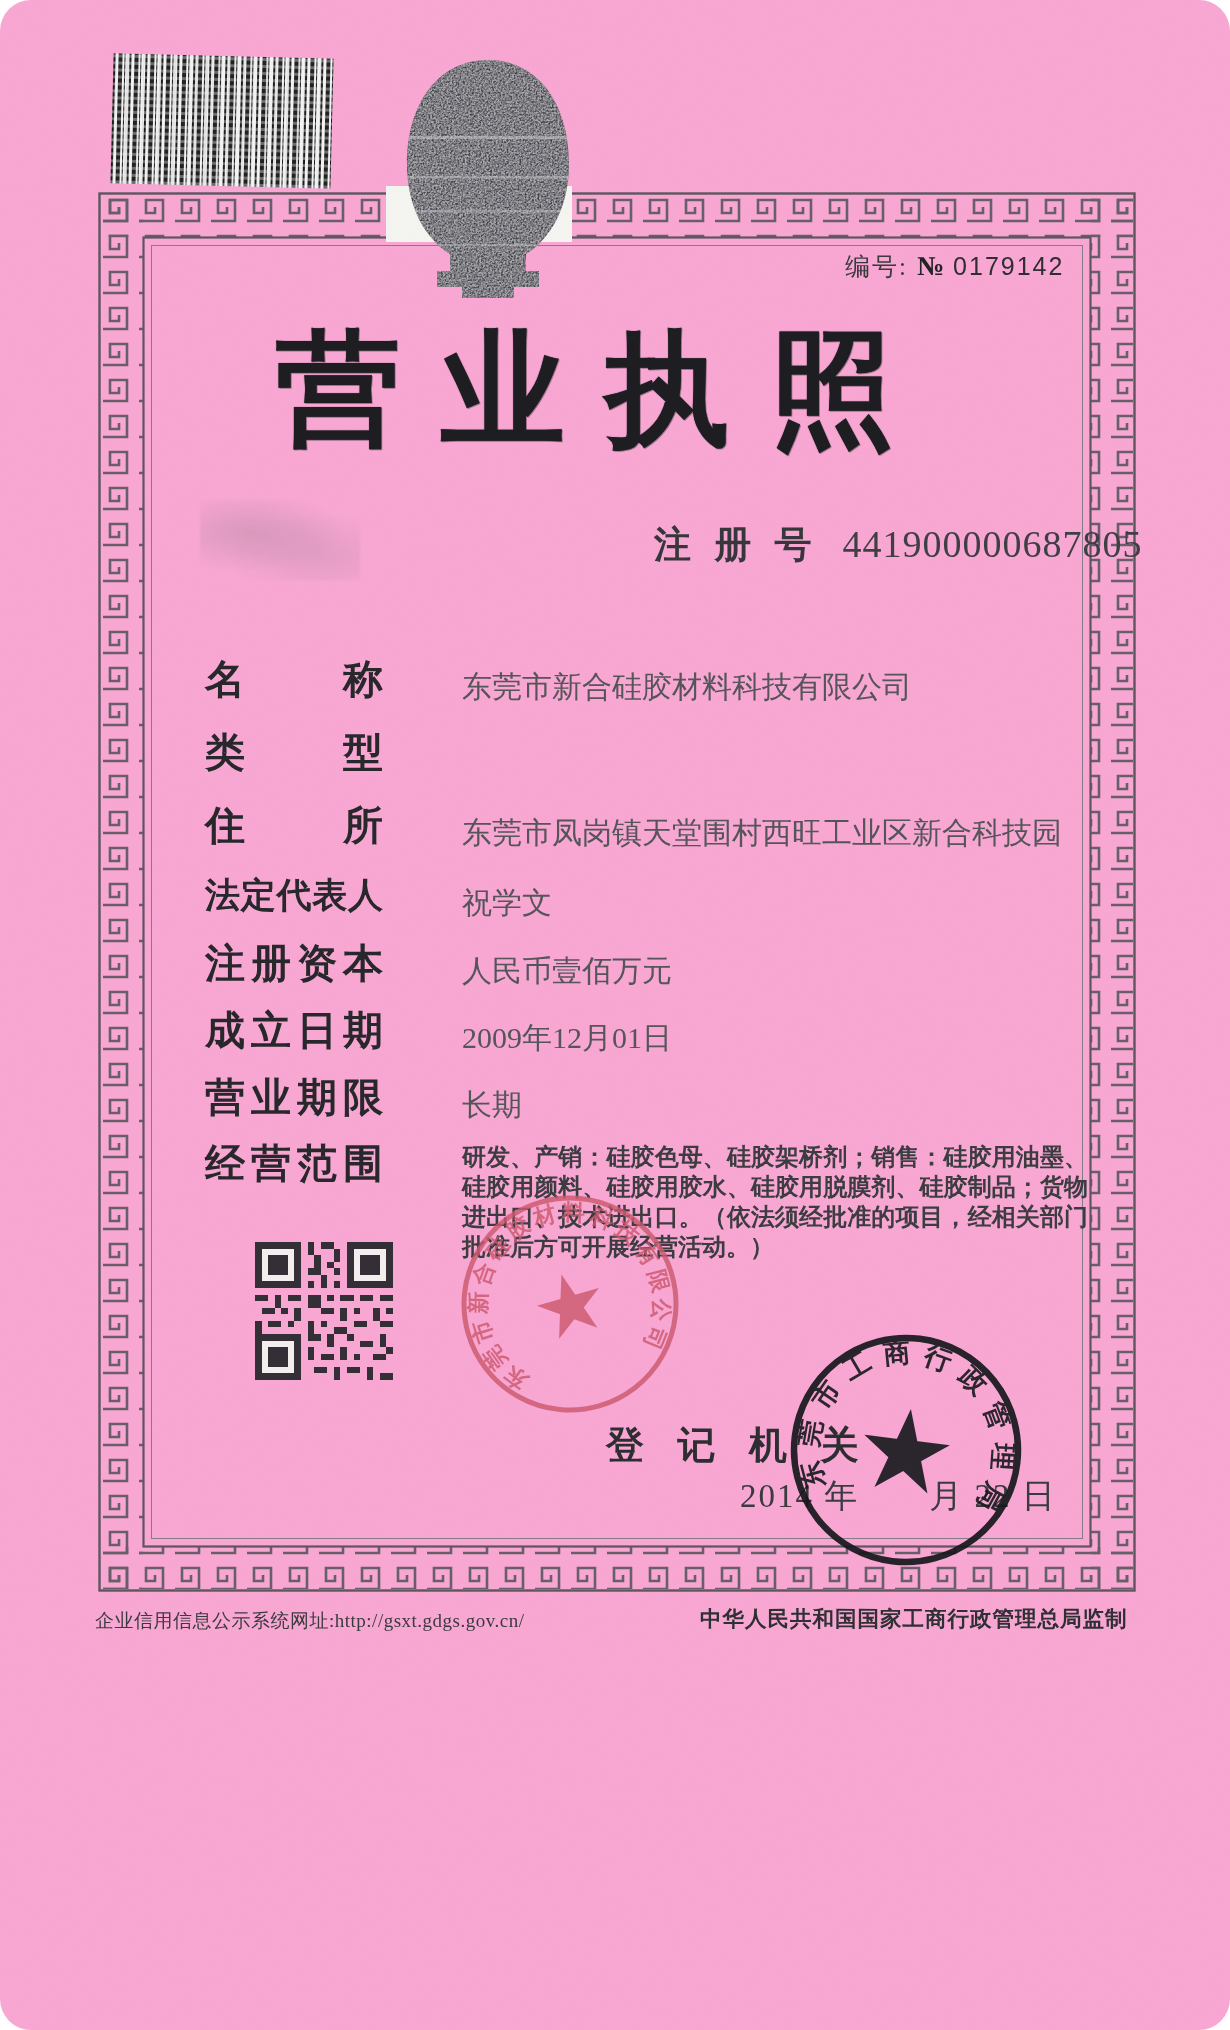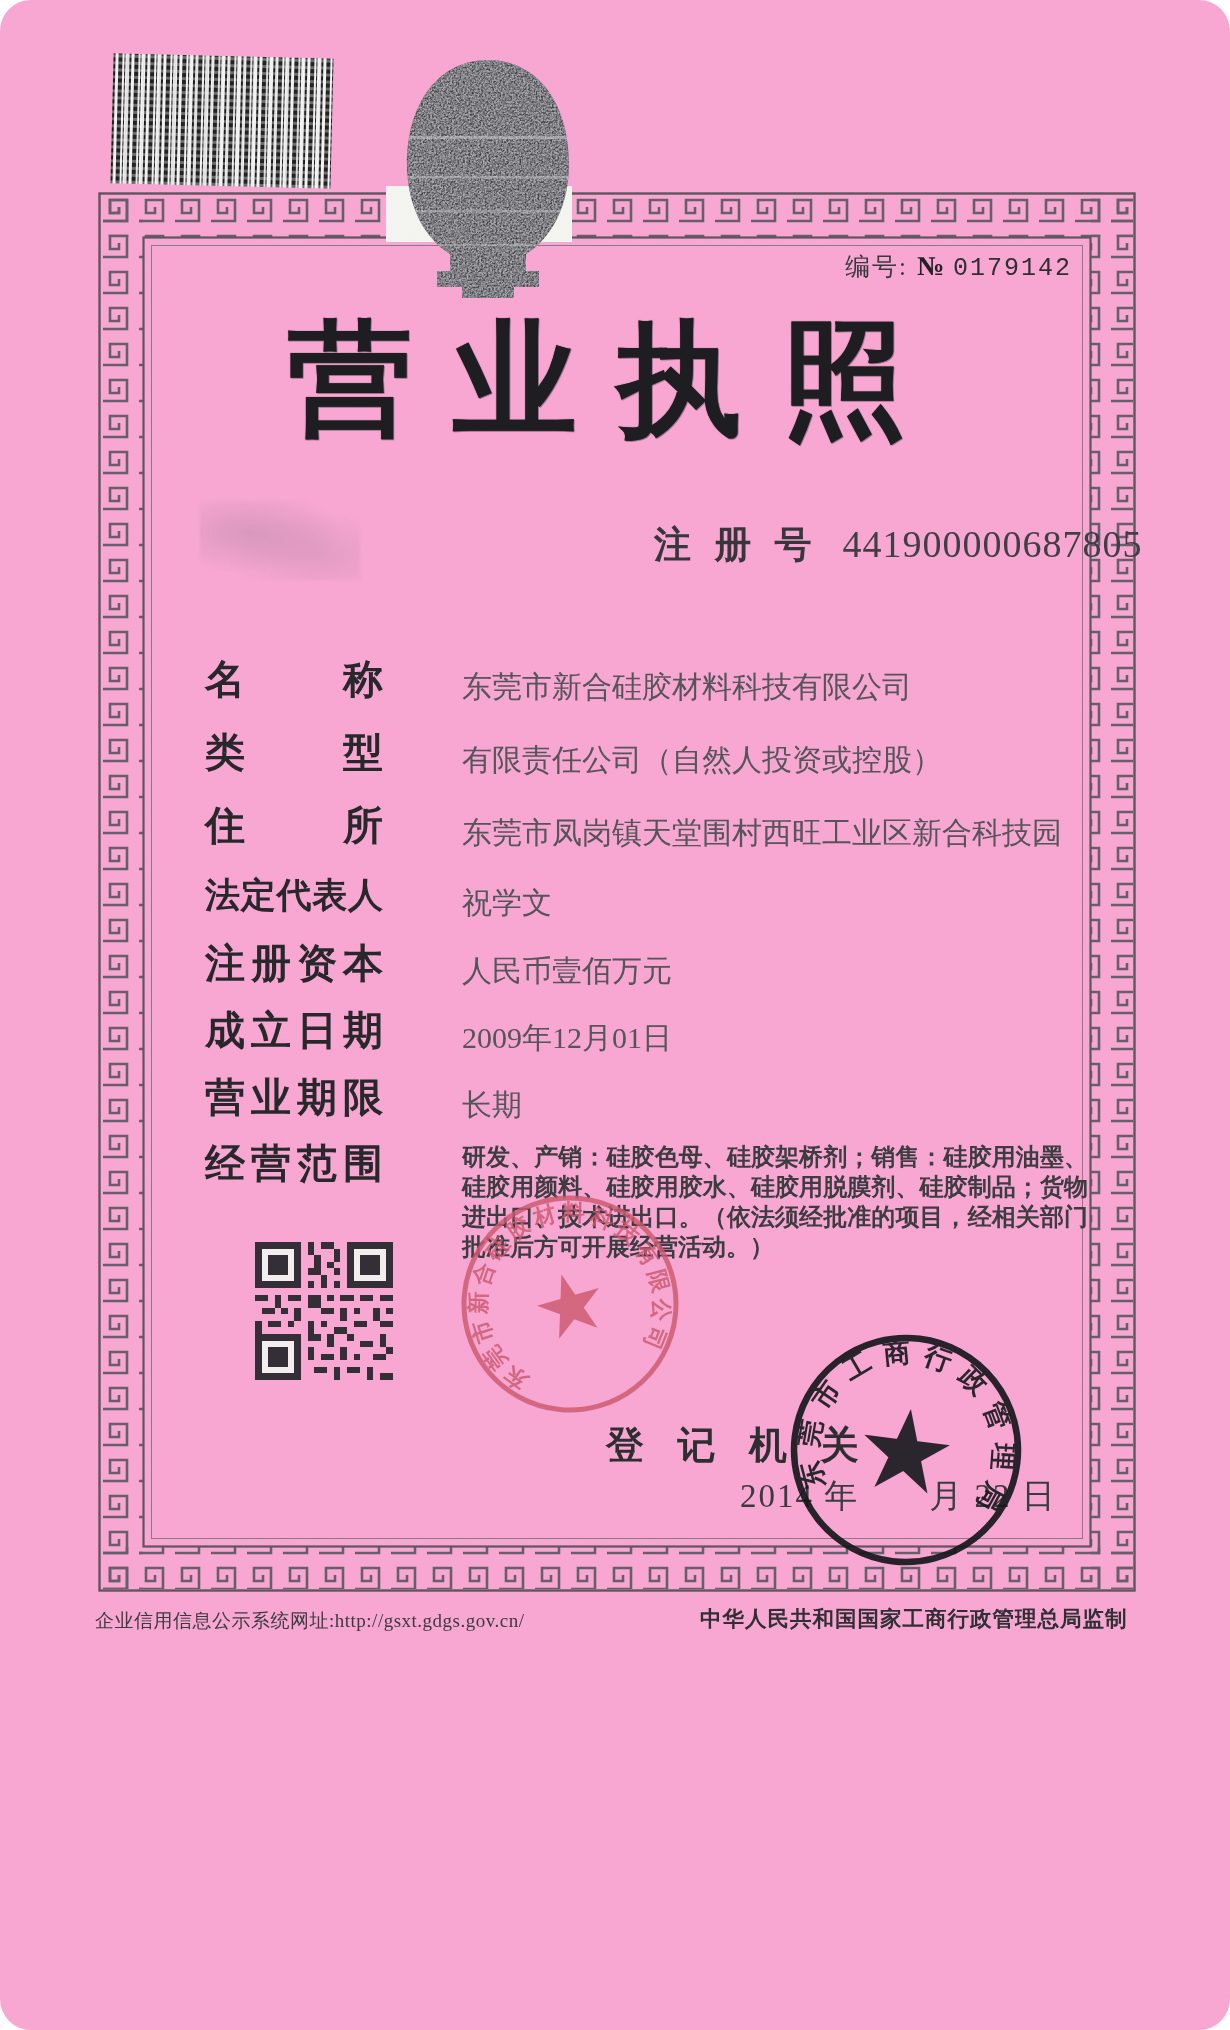--- a/index.html
+++ b/index.html
@@ -24,24 +24,24 @@
     z-index:3;
   }
   
   .frame{ left:98px; top:192px; z-index:1; opacity:.88; }
   .band-gap{ left:386px; top:186px; width:186px; height:56px; background:#f5f5f2; z-index:2; }
   .emblem{ left:398px; top:58px; z-index:3; }
   
   .serial{ left:845px; top:250px; z-index:4; display:flex; align-items:baseline; gap:9px; }
   .serial .lab{ font-size:25px; color:#3a3a3e; letter-spacing:2px;}
   .serial .no{ font-size:27px; font-weight:bold; color:#232327; }
-  .serial .num{ font-family:Liberation Mono, monospace; font-size:25px; color:#2e2e33; letter-spacing:2px;}
+  .serial .num{ font-family:Liberation Sans, sans-serif; font-size:25px; color:#2e2e33; letter-spacing:2px;}
   .title{
-    left:288px; top:312px; width:618px; z-index:4;
-    font-family:Liberation Mono, monospace;
+    left:276px; top:312px; width:618px; z-index:4;
+    font-family:Liberation Sans, sans-serif;
     font-size:124px; font-weight:900; line-height:1.25; color:#1e1e22;
     text-align:justify; text-align-last:justify;
     text-shadow:0 0 1px #2a2a2a, 1px 1px 0 rgba(40,40,40,.35);
     letter-spacing:0;
   }
   .regline{ left:606px; top:520px; z-index:4; white-space:nowrap;margin-left:48px;}
   .regline .lab{ font-size:37px; color:#37373b; letter-spacing:7px; font-weight:600;}
   .regline .num{ font-size:38px; color:#3f3f45; margin-left:24px; letter-spacing:1px;}
   
   .frow{ left:0; width:1230px; z-index:4; height:60px;margin-top:48px;}
@@ -130,21 +130,20 @@
   <div class="abs regline">
     <span class="lab">注 册 号</span><span class="num">441900000687805</span>
   </div>
 
   <div class="abs frow" style="top:610px">
     <div class="flabel">名称</div>
     <div class="fvalue">东莞市新合硅胶材料科技有限公司</div>
   </div>
   <div class="abs frow" style="top:683px">
     <div class="flabel">类型</div>
-    <div class="fvalue">有限责任公司（自然人投资或控股）</div>
   </div>
   <div class="abs frow" style="top:756px">
     <div class="flabel">住所</div>
     <div class="fvalue">东莞市凤岗镇天堂围村西旺工业区新合科技园</div>
   </div>
   <div class="abs frow" style="top:826px">
     <div class="flabel l5">法定代表人</div>
     <div class="fvalue">祝学文</div>
   </div>
   <div class="abs frow" style="top:894px">

